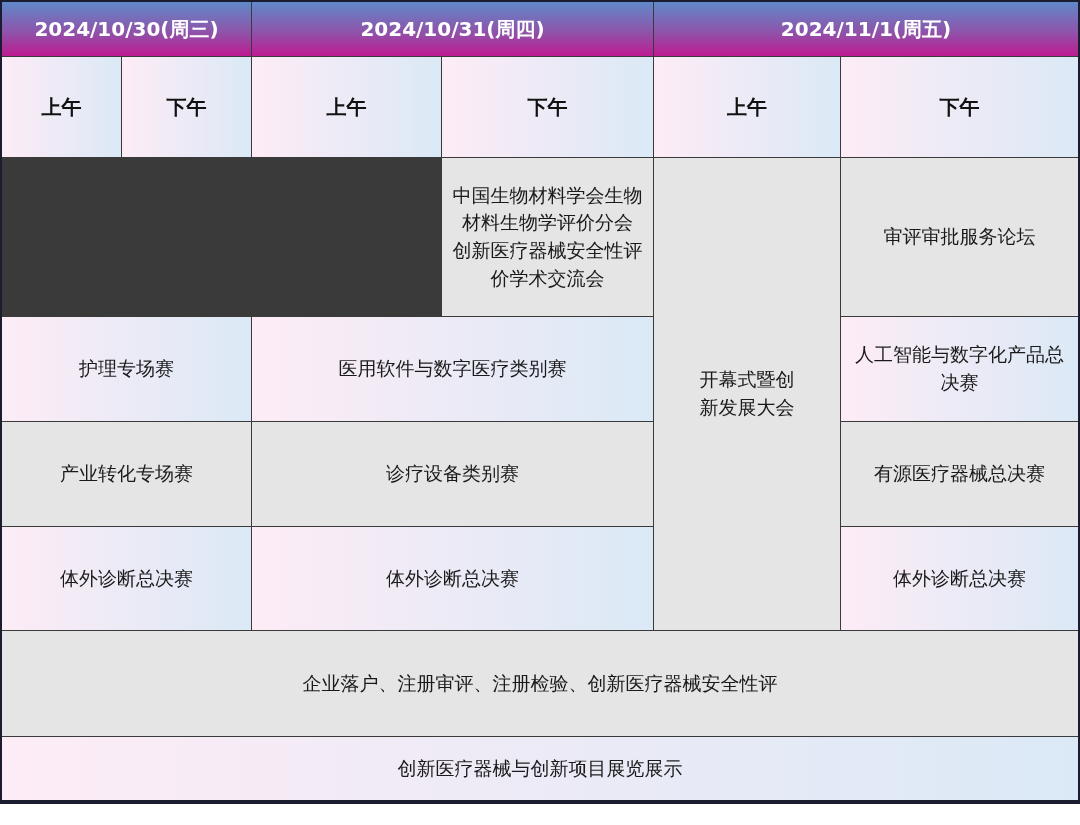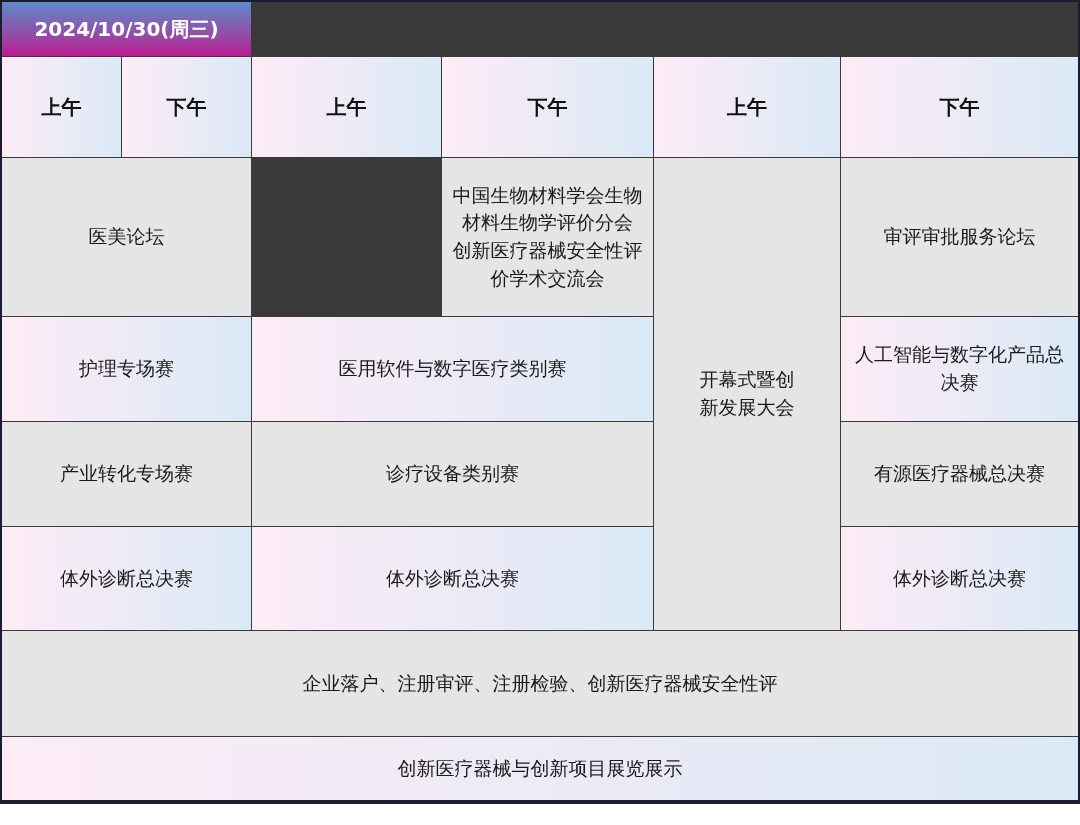--- a/index.html
+++ b/index.html
@@ -26,29 +26,30 @@
   .ampm { font-weight:bold; font-size:20px; color:#111;text-align:right; }
   .grad { background:linear-gradient(90deg,#fdecf6 0%,#dbe9f6 100%); }
   .white { background:#e5e5e5; }
 </style>
 </head>
 <body>
 
 <div class="schedule">
 
   <div class="cell hd" style="grid-column:1/3; grid-row:1;">2024/10/30(周三)</div>
+  <div class="cell hd" style="grid-column:3/5; grid-row:1;">2024/10/31(周四)</div>
+  <div class="cell hd" style="grid-column:5/7; grid-row:1;">2024/11/1(周五)</div>
 
   <div class="cell ampm grad" style="grid-column:1; grid-row:2;">上午</div>
   <div class="cell ampm grad" style="grid-column:2; grid-row:2;">下午</div>
   <div class="cell ampm grad" style="grid-column:3; grid-row:2;">上午</div>
   <div class="cell ampm grad" style="grid-column:4; grid-row:2;">下午</div>
   <div class="cell ampm grad" style="grid-column:5; grid-row:2;">上午</div>
   <div class="cell ampm grad" style="grid-column:6; grid-row:2;">下午</div>
 
-  <div class="cell white" style="grid-column:1/3; grid-row:3;">医美论坛</div>
   <div class="cell white" style="grid-column:4; grid-row:3;">中国生物材料学会生物
 材料生物学评价分会
 创新医疗器械安全性评
 价学术交流会</div>
   <div class="cell white" style="grid-column:5; grid-row:3/7;">开幕式暨创
 新发展大会</div>
   <div class="cell white" style="grid-column:6; grid-row:3;">审评审批服务论坛</div>
 
   <div class="cell grad" style="grid-column:1/3; grid-row:4;">护理专场赛</div>
   <div class="cell grad" style="grid-column:6; grid-row:4;">人工智能与数字化产品总

